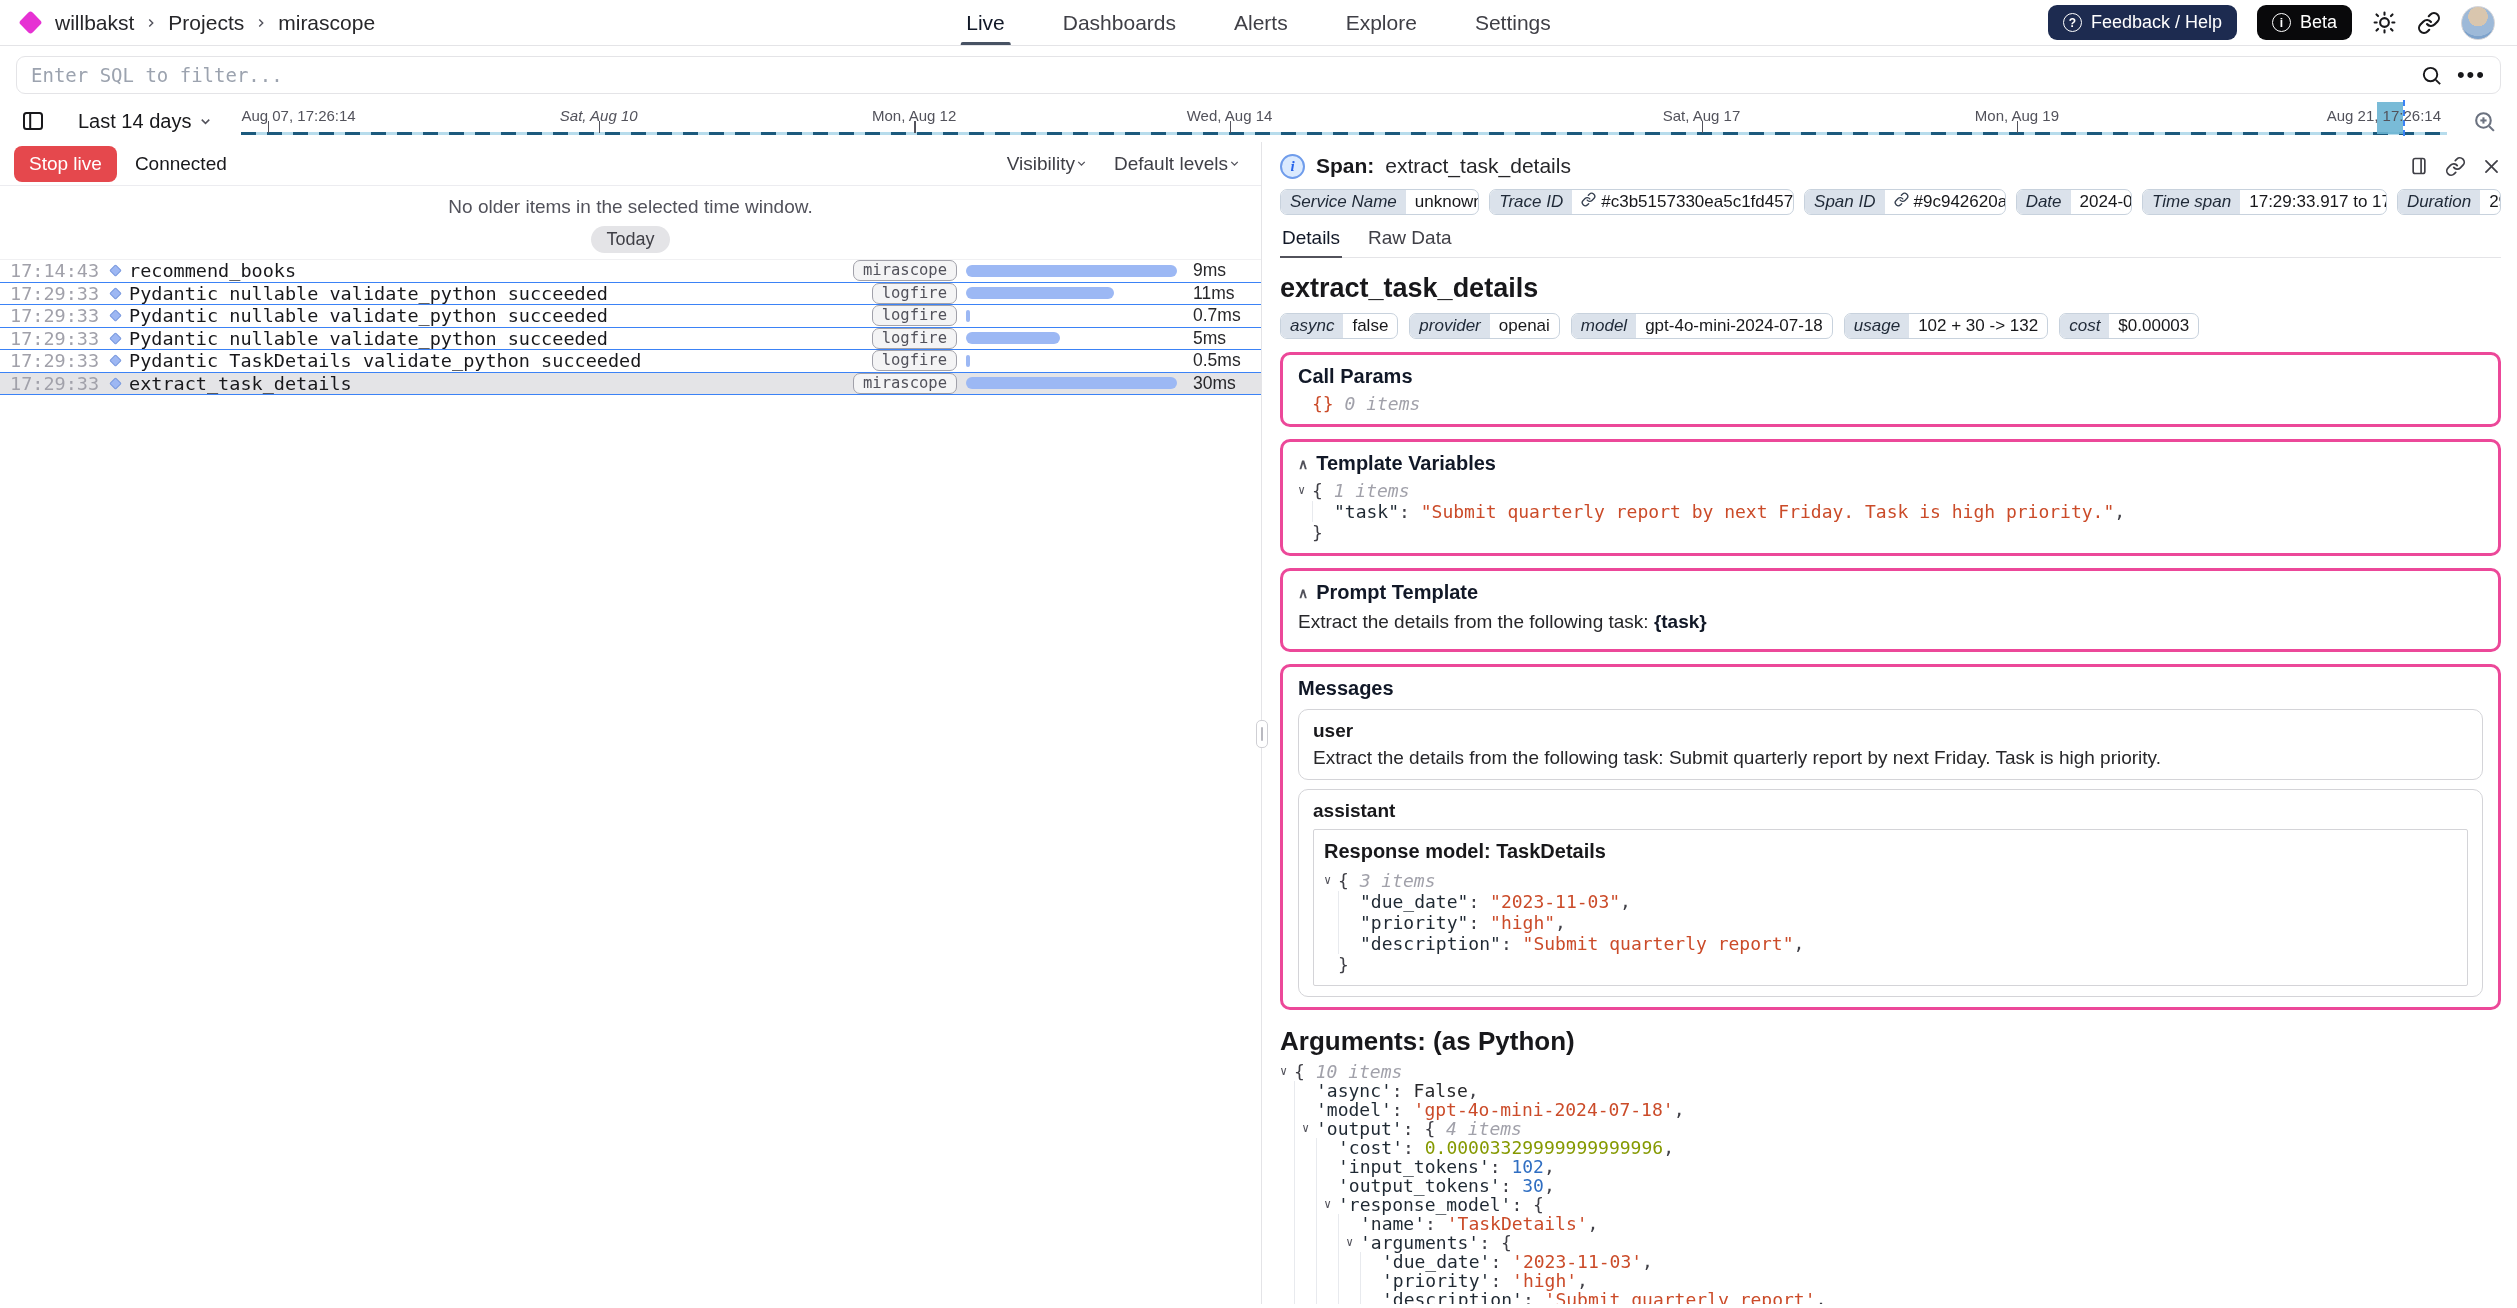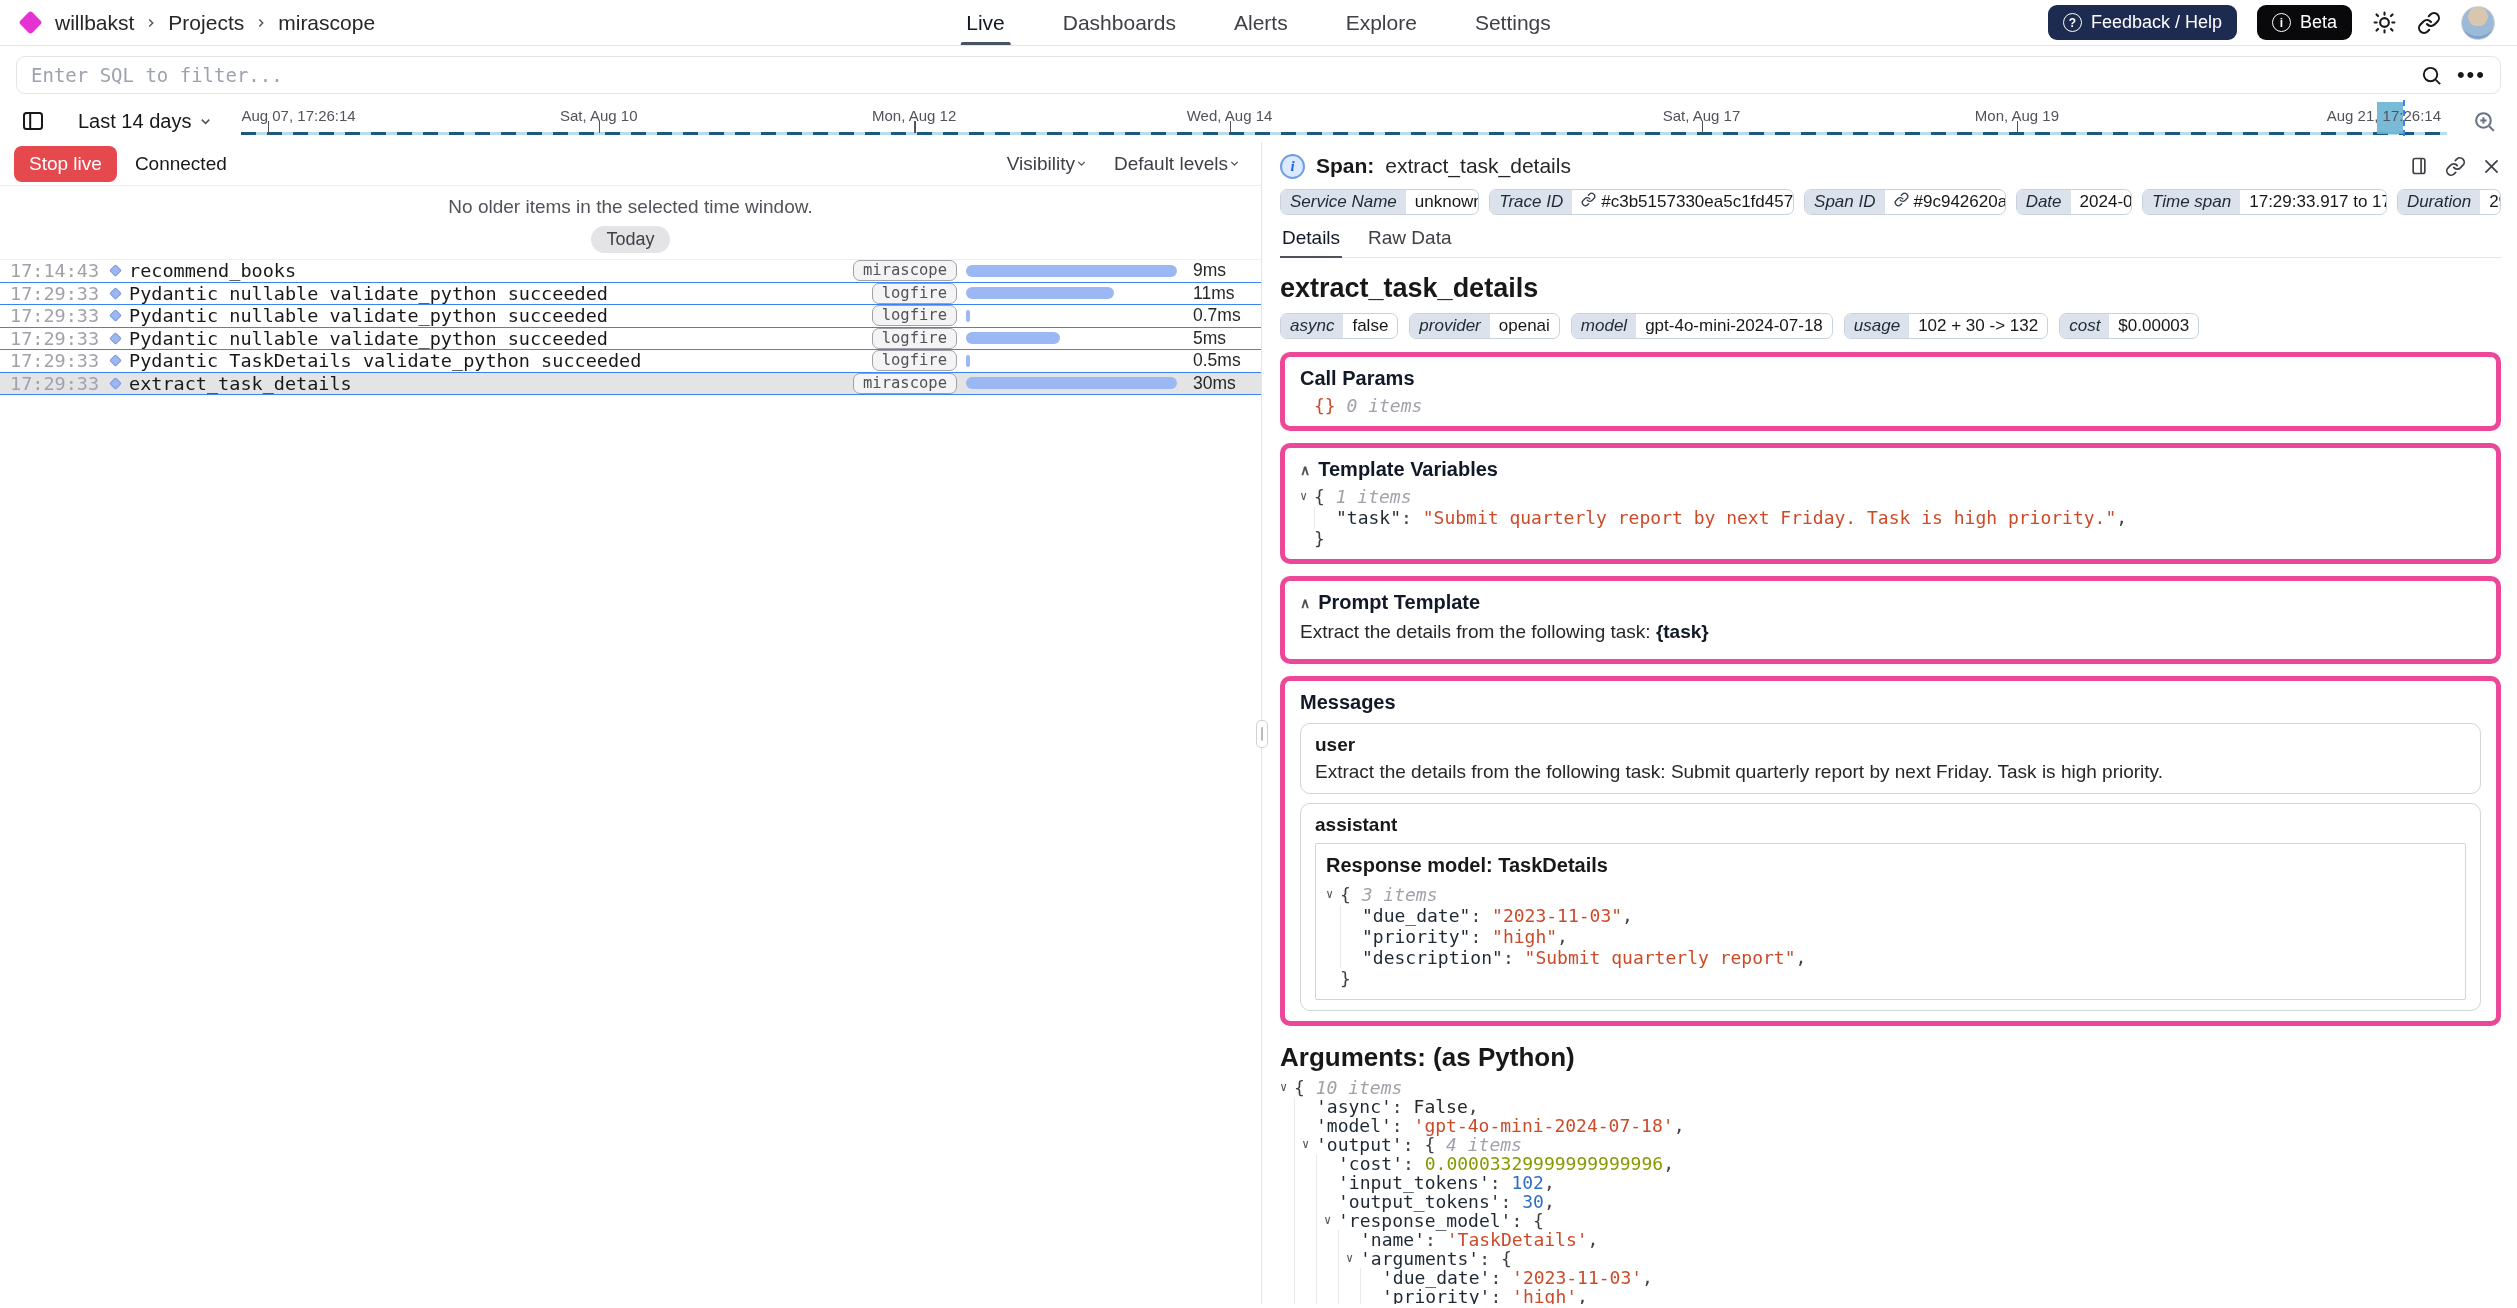--- a/index.html
+++ b/index.html
@@ -96,21 +96,21 @@
   .meta-value { padding: 2px 9px; display: flex; align-items: center; gap: 5px; color: #18181b; }
 
   .detail-tabs { display: flex; gap: 24px; border-bottom: 1px solid #e4e4e7; margin-top: 8px; }
   .dtab { font-size: 19px; color: #3f3f46; padding: 4px 2px 8px; cursor: pointer; position: relative; }
   .dtab.active { color: #111827; }
   .dtab.active::after { content: ""; position: absolute; left: 0; right: 0; bottom: -1px; height: 2.5px; background: #52525b; }
 
   .detail-title { font-size: 27px; font-weight: bold; margin: 15px 0 9px; }
   .badge-row { display: flex; gap: 11px; margin-bottom: 13px; }
 
-  .card { border: 5px solid #ec4899; border-radius: 10px; padding: 10px 15px; margin-bottom: 12px; }
+  .card { border: 3px solid #ec4899; border-radius: 10px; padding: 10px 15px; margin-bottom: 12px; }
   .card-title { font-size: 20px; font-weight: bold; color: #111827; margin-bottom: 5px; display: flex; align-items: center; gap: 8px; }
   .sec-chev { font-size: 14px; color: #52525b; cursor: pointer; }
 
   .code { font-family: "DejaVu Sans Mono", monospace; font-size: 18px; line-height: 21px; padding-left: 14px; }
   .code.tight { line-height: 19px; }
   .code-line { display: flex; align-items: stretch; white-space: pre; }
   .ind { flex: 0 0 22px; border-left: 1px solid #e8eaee; }
   .chev { flex: 0 0 14px; margin-left: -14px; color: #52525b; font-size: 12px; line-height: inherit; cursor: pointer; }
   .tok-key { color: #1f2933; }
   .tok-str { color: #cb4b29; }
@@ -210,21 +210,21 @@
     <svg class="chev-dn" width="15" height="15" viewBox="0 0 24 24" fill="none" stroke="#52525b" stroke-width="2.4">
         <polyline points="6 9 12 15 18 9"></polyline>
       </svg>
   </div>
   <div class="tl-track" id="tl-track">
     <div class="tl-dash"></div>
     <span class="tl-label start">Aug 07, 17:26:14</span>
     <span class="tl-tick" style="left:1.2%"></span>
     <div class="tl-selection"></div>
     <span class="tl-label end">Aug 21, 17:26:14</span>
-  <span class="tl-label" style="left: 16.2%;">Sat, Aug 10</span>
+  <span class="tl-label" style="left: 16.2%; font-style: italic;">Sat, Aug 10</span>
       <span class="tl-tick" style="left: 16.2%;"></span>
       <span class="tl-label" style="left: 30.5%;">Mon, Aug 12</span>
       <span class="tl-tick" style="left: 30.5%;"></span>
       <span class="tl-label" style="left: 44.8%;">Wed, Aug 14</span>
       <span class="tl-tick" style="left: 44.8%;"></span>
       <span class="tl-label" style="left: 66.2%;">Sat, Aug 17</span>
       <span class="tl-tick" style="left: 66.2%;"></span>
       <span class="tl-label" style="left: 80.5%;">Mon, Aug 19</span>
       <span class="tl-tick" style="left: 80.5%;"></span>
     </div>

